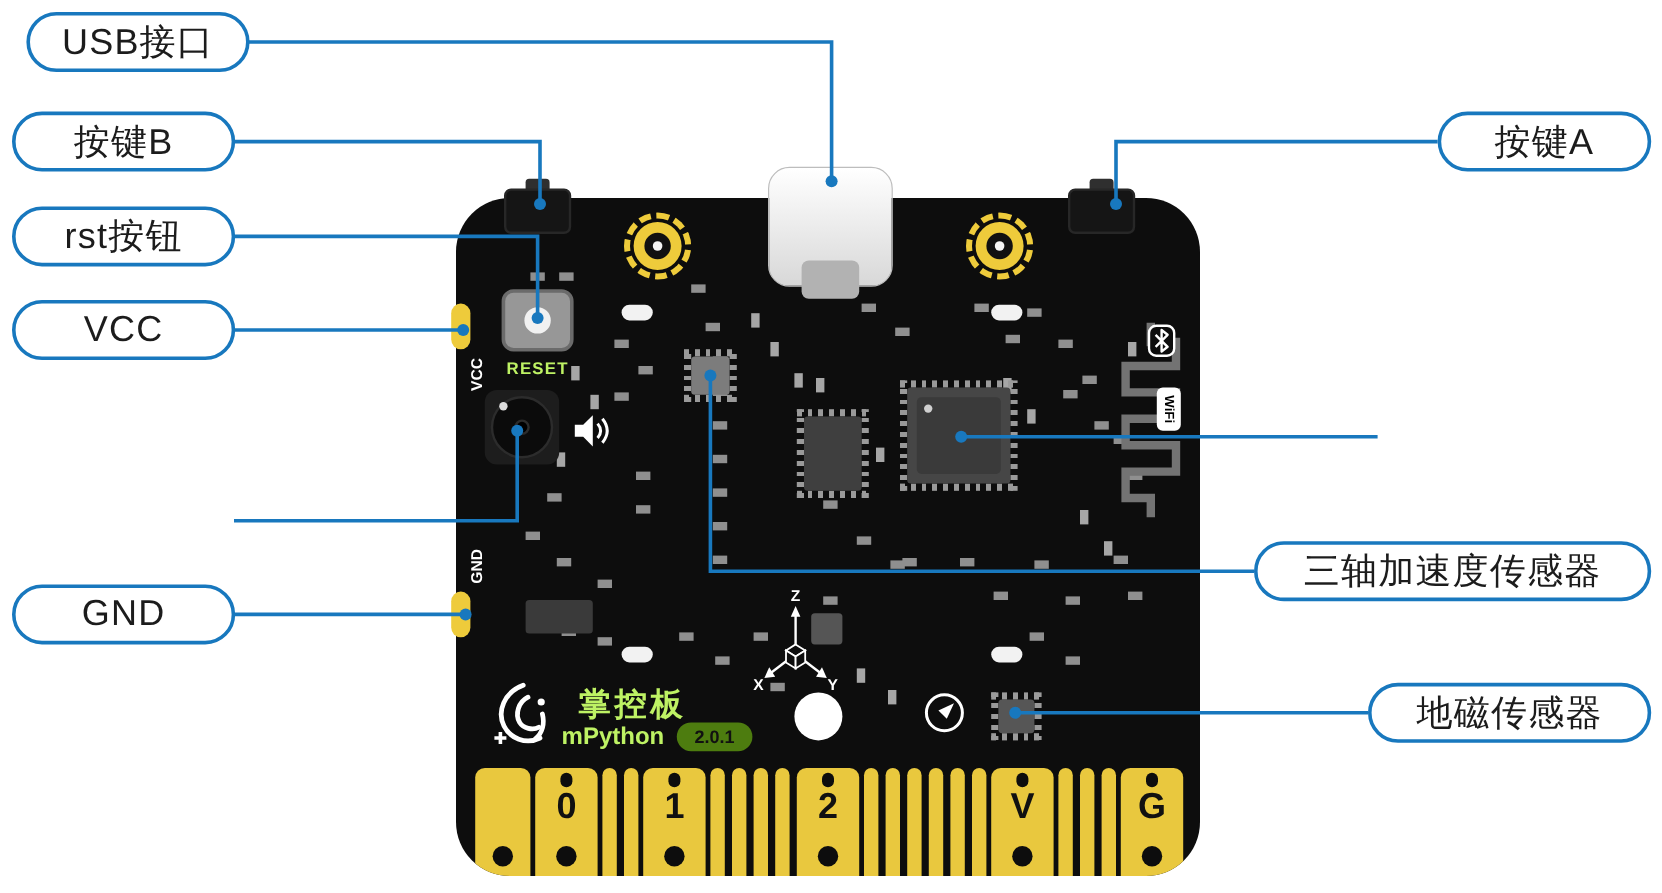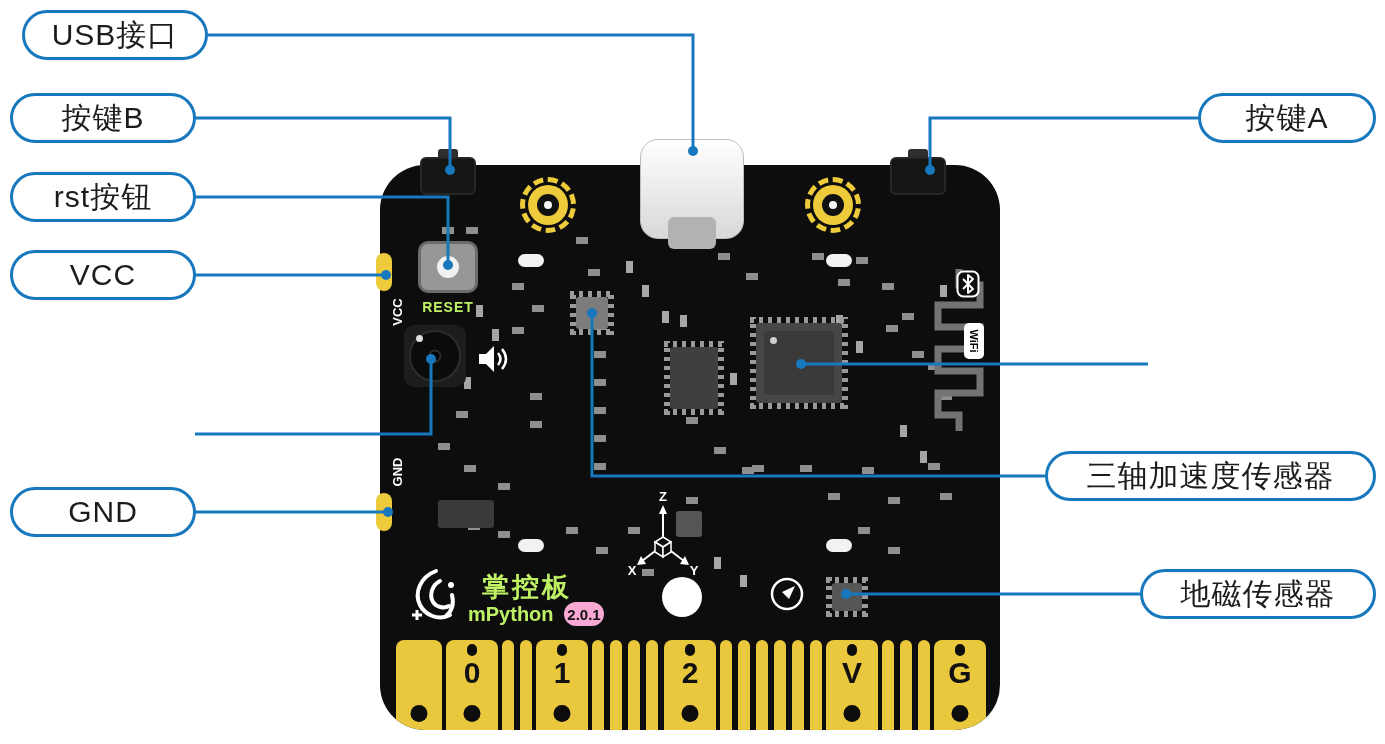--- a/index.html
+++ b/index.html
@@ -61,21 +61,21 @@
      repeating-linear-gradient(90deg,#9a9a9a 0 4px,transparent 4px 9px) top/100% 6px no-repeat,
      repeating-linear-gradient(90deg,#9a9a9a 0 4px,transparent 4px 9px) bottom/100% 6px no-repeat,
      repeating-linear-gradient(0deg,#9a9a9a 0 4px,transparent 4px 9px) left/6px 100% no-repeat,
      repeating-linear-gradient(0deg,#9a9a9a 0 4px,transparent 4px 9px) right/6px 100% no-repeat;}
   .chip-body{position:absolute;inset:6px;border-radius:3px;}
 
   .wifi-badge{position:absolute;left:576px;top:166px;width:36px;height:20px;background:#fff;border-radius:5px;
               color:#000;font-size:11px;font-weight:bold;display:flex;align-items:center;justify-content:center;
               transform:rotate(90deg);}
 
-  .ver{position:absolute;left:184px;top:437px;width:40px;height:24px;background:#f9a8d4;border-radius:12px;
+  .ver{position:absolute;left:184px;top:437px;width:63px;height:24px;background:#4d7c0f;border-radius:12px;
        color:#111;font-size:15px;font-weight:bold;display:flex;align-items:center;justify-content:center;}
 
   .hole-plain{position:absolute;left:282px;top:412px;width:40px;height:40px;background:#fff;border-radius:50%;}
 
   
   .edge-strip{position:absolute;left:0;top:475px;width:620px;height:90px;}
   .gold-finger{position:absolute;top:0;width:12px;height:90px;background:#e9c83e;border-radius:6px 6px 0 0;}
   .gold-pad{position:absolute;top:0;height:90px;background:#e9c83e;border-radius:8px 8px 0 0;}
   .pin-label{position:absolute;top:16px;width:100%;text-align:center;font-size:30px;font-weight:bold;color:#111;}
   .pad-hole{position:absolute;bottom:8px;left:50%;transform:translateX(-50%);width:17px;height:17px;

